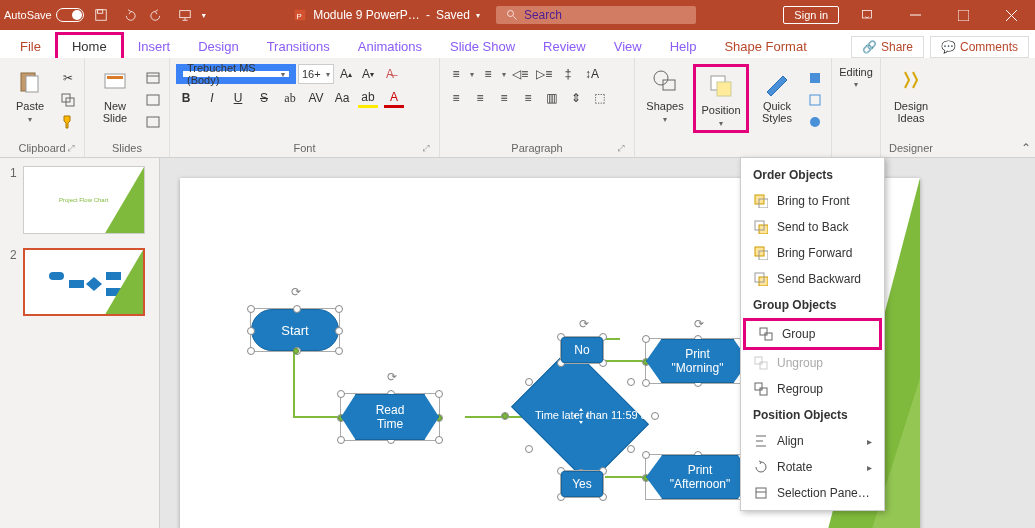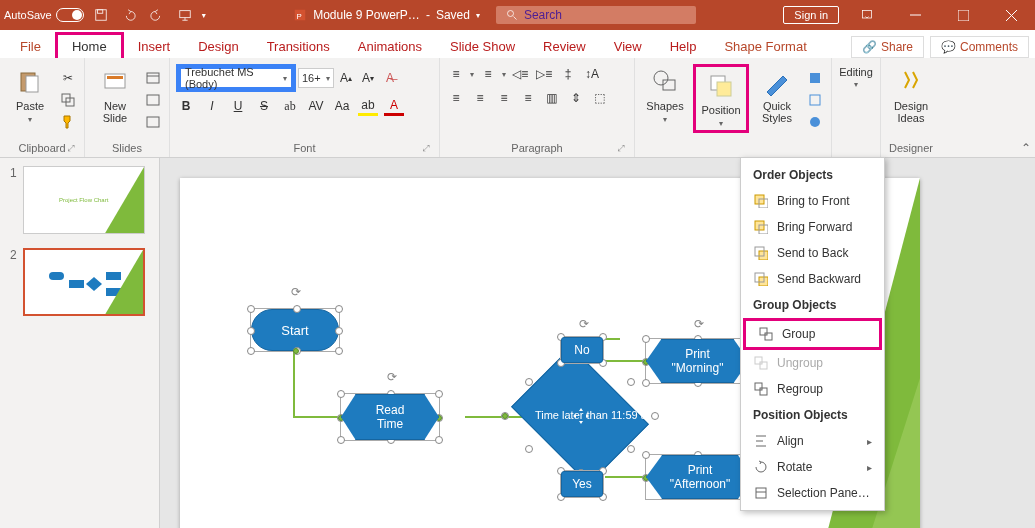--- a/index.html
+++ b/index.html
@@ -15,39 +15,39 @@
   .qat-btn svg{width:14px;height:14px}
   .titlebar .center{flex:1;display:flex;align-items:center;justify-content:center;gap:16px}
   .doc-title{display:flex;align-items:center;gap:6px}
   .searchbox{display:flex;align-items:center;gap:6px;background:#d37c64;padding:2px 10px;border-radius:2px;width:200px;color:#4c1d95}
   .titlebar .right{display:flex;align-items:center;gap:8px}
   .signin{border:1px solid #fff;padding:2px 10px;border-radius:2px;font-size:11px}
   .win-btn{width:40px;height:30px;display:flex;align-items:center;justify-content:center;cursor:pointer}
   
   
   .tabs{height:28px;background:#fff;border-bottom:none;display:flex;align-items:flex-end;padding:0 6px;gap:0}
-  .tab{padding:4px 14px;color:#b91c1c;cursor:pointer;font-size:13px}
+  .tab{padding:4px 14px;color:#8b5cf6;cursor:pointer;font-size:13px}
   .tab.file{color:#b7472a}
   .tab.active{border:3px solid #e3007b;border-bottom:none;background:#fff;color:#333;font-weight:400}
   .tab.shape-format{color:#b7472a}
   .tabs .spacer{flex:1}
   .share-btn,.comments-btn{display:flex;align-items:center;gap:4px;padding:3px 10px;border:1px solid #ddd;color:#b7472a;margin-left:6px;font-size:12px;cursor:pointer}
   
   
   .ribbon{height:100px;background:#f3f2f1;border-bottom:1px solid #d0d0d0;display:flex;position:relative}
   .group{display:flex;flex-direction:column;padding:2px 6px;border-right:1px solid #e0e0e0;height:100%}
   .group-body{flex:1;display:flex;align-items:flex-start;gap:4px;padding-top:4px}
   .group-label{text-align:center;color:#666;font-size:11px;padding:1px 0;position:relative}
   .group-label .launcher{position:absolute;right:2px;bottom:2px;width:10px;height:10px;font-size:9px;color:#888}
   .big-btn{display:flex;flex-direction:column;align-items:center;justify-content:flex-start;width:48px;gap:2px;cursor:pointer;padding-top:2px}
   .big-btn .icon{width:32px;height:32px;display:flex;align-items:center;justify-content:center}
   .big-btn .lbl{font-size:11px;text-align:center;line-height:1.1}
   .sm-row{display:flex;align-items:center;gap:2px}
   .sm-btn{width:20px;height:20px;display:flex;align-items:center;justify-content:center;cursor:pointer;font-size:12px}
-  .font-name{width:120px;height:28px;border:5px solid #3b82f6;background:#fff;font-size:11px;padding:0 4px;display:flex;align-items:center;justify-content:space-between}
+  .font-name{width:120px;height:20px;border:7px solid #3b82f6;background:#fff;font-size:11px;padding:0 4px;display:flex;align-items:center;justify-content:space-between}
   .font-size{width:36px;height:20px;border:1px solid #ccc;background:#fff;font-size:11px;padding:0 3px;display:flex;align-items:center;justify-content:space-between}
   .caret{font-size:8px;color:#666}
   .col{display:flex;flex-direction:column;gap:2px}
   
   .arrange-hl{border:3px solid #e3007b;padding:1px}
   
   
   .arrange-menu{position:absolute;left:740px;top:0px;width:145px;background:#fff;border:1px solid #ccc;box-shadow:2px 2px 6px rgba(0,0,0,.25);z-index:300;padding:4px 0;font-size:12px;top:100%}
   .menu-header{font-weight:bold;padding:6px 12px;color:#333}
   .menu-item{display:flex;align-items:center;gap:8px;padding:5px 12px;cursor:pointer}
@@ -400,34 +400,34 @@
           <svg width="14" height="14">
             <rect x="1" y="1" width="9" height="9" fill="#ffe599" stroke="#c90"></rect>
             <rect x="5" y="5" width="9" height="9" fill="none" stroke="#999"></rect>
           </svg>
         </span>
         <span>Bring to Front</span>
       </div>
     <div class="menu-item">
         <span class="mi-icon">
           <svg width="14" height="14">
+            <rect x="5" y="5" width="9" height="9" fill="#ffe599" stroke="#c90"></rect>
+            <rect x="1" y="1" width="9" height="9" fill="none" stroke="#999"></rect>
+          </svg>
+        </span>
+        <span>Send to Back</span>
+      </div>
+    <div class="menu-item">
+        <span class="mi-icon">
+          <svg width="14" height="14">
             <rect x="1" y="1" width="9" height="9" fill="#ffe599" stroke="#c90"></rect>
             <rect x="5" y="5" width="9" height="9" fill="none" stroke="#999"></rect>
           </svg>
         </span>
         <span>Bring Forward</span>
-      </div>
-    <div class="menu-item">
-        <span class="mi-icon">
-          <svg width="14" height="14">
-            <rect x="5" y="5" width="9" height="9" fill="#ffe599" stroke="#c90"></rect>
-            <rect x="1" y="1" width="9" height="9" fill="none" stroke="#999"></rect>
-          </svg>
-        </span>
-        <span>Send to Back</span>
       </div>
     <div class="menu-item">
         <span class="mi-icon">
           <svg width="14" height="14">
             <rect x="5" y="5" width="9" height="9" fill="#ffe599" stroke="#c90"></rect>
             <rect x="1" y="1" width="9" height="9" fill="none" stroke="#999"></rect>
           </svg>
         </span>
         <span>Send Backward</span>
       </div>

